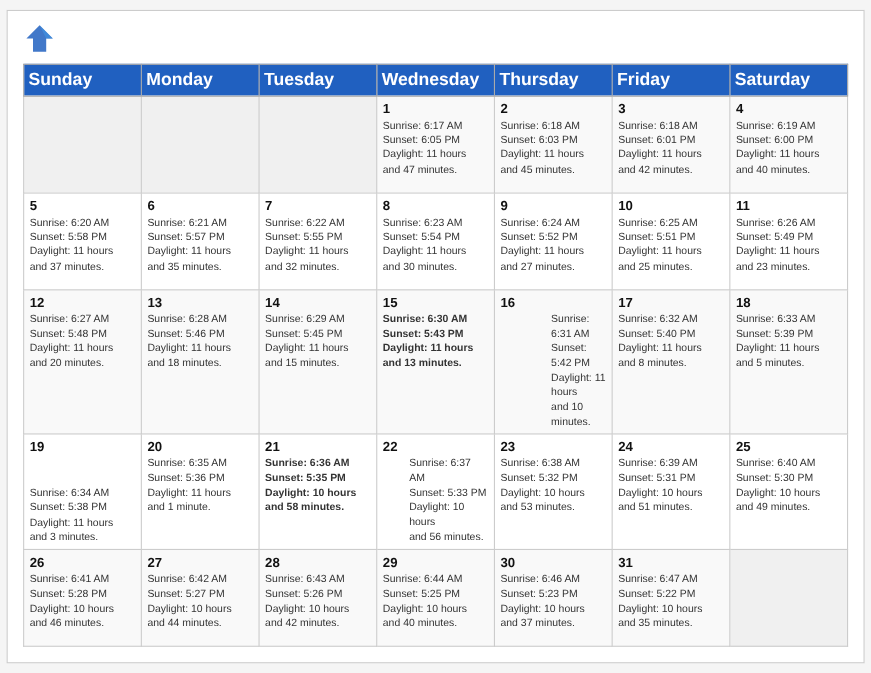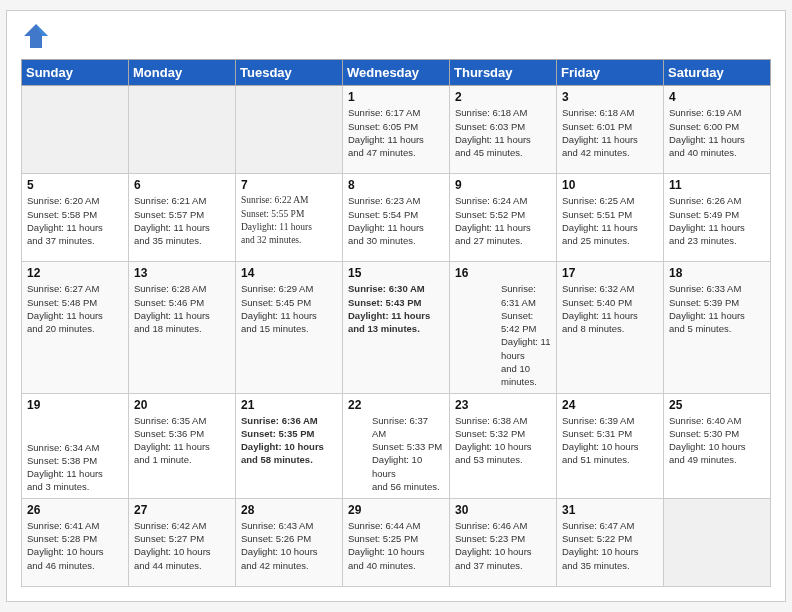--- a/index.html
+++ b/index.html
@@ -57,21 +57,21 @@
       color: #444;
     }
     .calendar-table {
       width: 100%;
       border-collapse: collapse;
       table-layout: fixed;
     }
     .calendar-table thead th {
       background-color: #2060c0;
       color: white;
-      font-size: 13px;
+      font-size: 16px;
       font-weight: bold;
       padding: 5px 4px;
       text-align: left;
       border: 1px solid #aaa;
     }
     .calendar-table tbody td {
       vertical-align: top;
       border: 1px solid #ccc;
       padding: 4px 5px;
       height: 88px;
@@ -174,21 +174,21 @@
           </td>
           <td>
             <div class="day-number">6</div>
             <div class="day-info" style="white-space: pre-line;">Sunrise: 6:21 AM
 Sunset: 5:57 PM
 Daylight: 11 hours
 and 35 minutes.</div>
           </td>
           <td>
             <div class="day-number">7</div>
-            <div class="day-info" style="white-space: pre-line; font-family: Liberation Serif, serif;">Sunrise: 6:22 AM
+            <div class="day-info" style="white-space: pre-line;">Sunrise: 6:22 AM
 Sunset: 5:55 PM
 Daylight: 11 hours
 and 32 minutes.</div>
           </td>
           <td>
             <div class="day-number">8</div>
             <div class="day-info" style="white-space: pre-line;">Sunrise: 6:23 AM
 Sunset: 5:54 PM
 Daylight: 11 hours
 and 30 minutes.</div>

